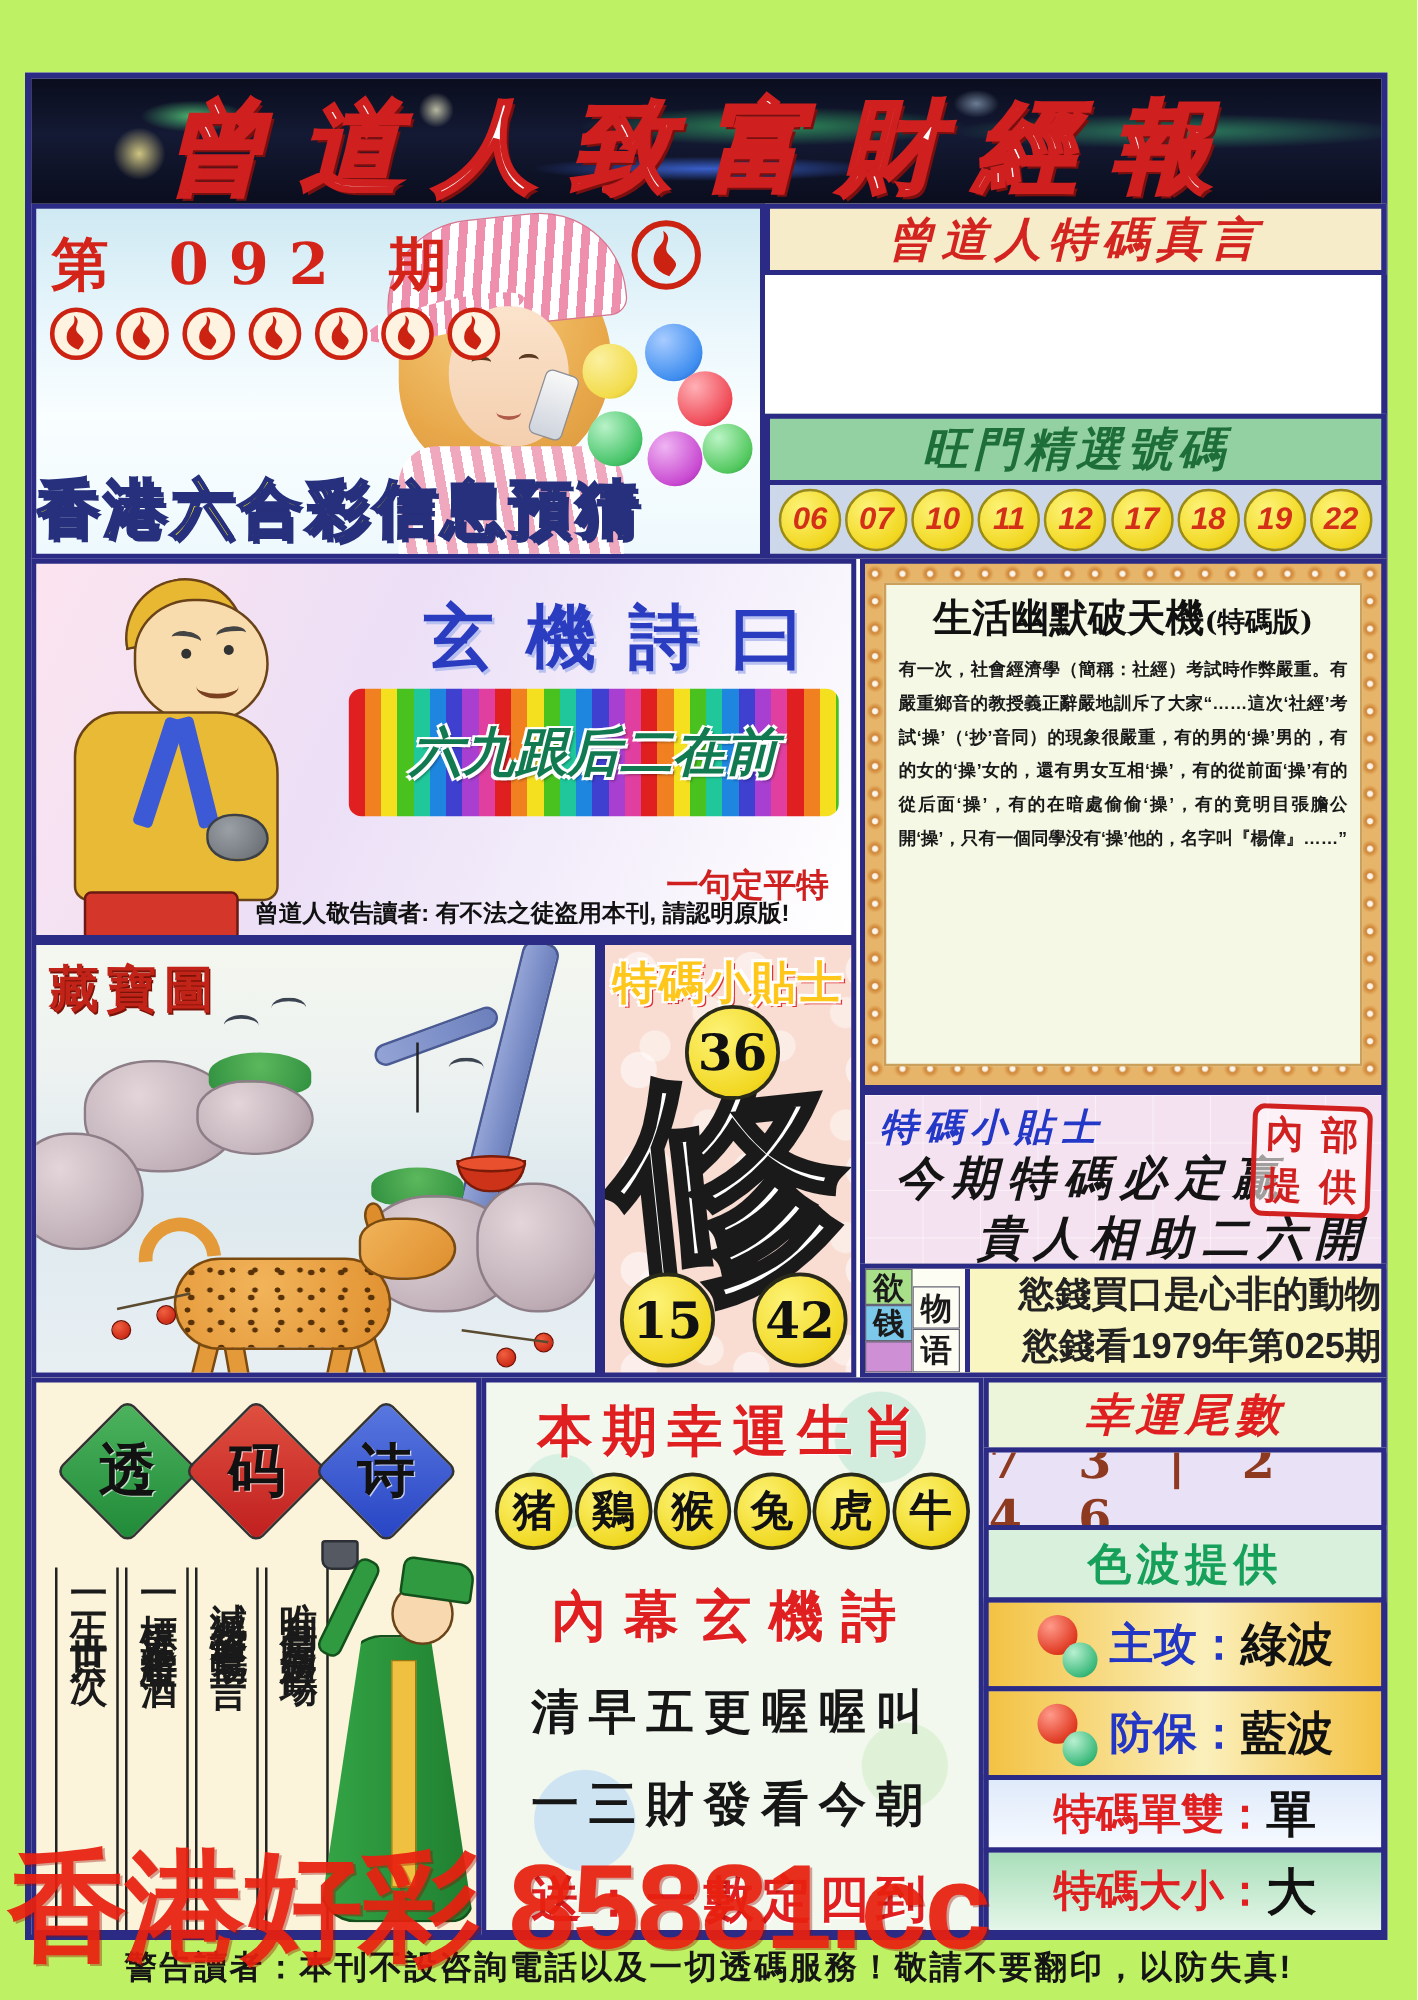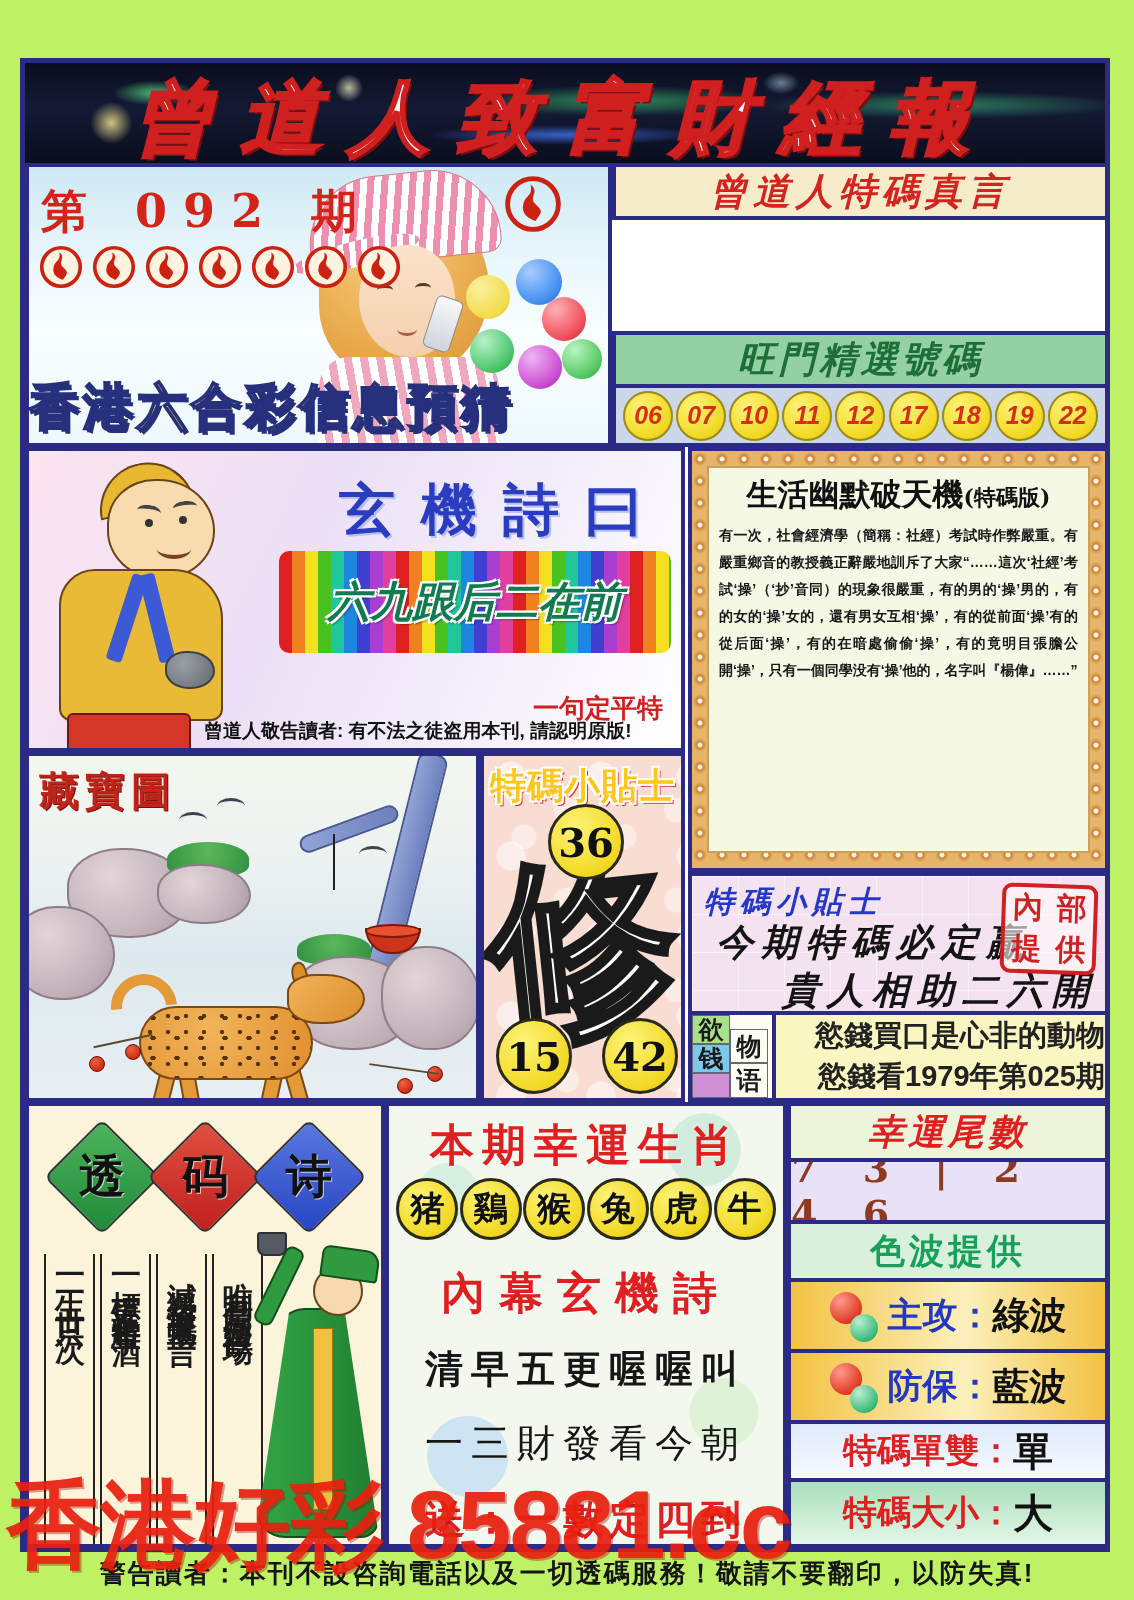--- a/index.html
+++ b/index.html
@@ -211,21 +211,21 @@
   .zo-title{position:absolute;left:0;right:0;top:10px;text-align:center;font-size:44px;font-weight:bold;color:#e02020;
         letter-spacing:8px;white-space:nowrap;text-shadow:1px 1px 0 #fff;}
   .zo-row{position:absolute;left:0;right:0;top:72px;display:flex;justify-content:space-evenly;padding:0 6px;}
   .zo-ball{width:56px;height:56px;border-radius:50%;flex:none;
         background:radial-gradient(circle at 35% 30%,#fdf378,#f0d820 72%,#d8bc0e);border:3px solid #2a2a1a;
         display:flex;align-items:center;justify-content:center;font-size:34px;font-weight:bold;
         font-family:"DejaVu Serif",serif;color:#111;}
   .zo-sub{position:absolute;left:0;right:0;top:158px;text-align:center;font-size:44px;font-weight:bold;color:#e02020;
         letter-spacing:14px;white-space:nowrap;text-shadow:1px 1px 0 #fff;}
   .zo-poem1{position:absolute;left:0;right:0;top:238px;text-align:center;font-size:38px;font-weight:bold;color:#161616;letter-spacing:8px;white-space:nowrap;}
-  .zo-poem2{position:absolute;left:0;right:0;top:312px;text-align:center;font-size:38px;font-weight:normal;color:#161616;letter-spacing:8px;white-space:nowrap;}
+  .zo-poem2{position:absolute;left:0;right:0;top:312px;text-align:center;font-size:38px;font-weight:bold;color:#161616;letter-spacing:8px;white-space:nowrap;}
   .zo-gift{position:absolute;left:0;right:0;top:386px;text-align:center;font-size:40px;font-weight:bold;color:#e02020;letter-spacing:6px;white-space:nowrap;text-shadow:1px 1px 0 #fff;}
 
   
   .rrow{left:762px;width:322px;display:flex;align-items:center;justify-content:center;}
   .r-tail{top:1039px;height:60px;background:#ecf5da;}
   .r-tail span{font-size:36px;font-weight:bold;font-style:italic;color:#e02020;letter-spacing:4px;}
   .r-nums{top:1095px;height:66px;background:#e9e2f6;}
   .r-nums span{font-size:38px;font-weight:bold;color:#8d3a20;letter-spacing:16px;font-family:"DejaVu Serif",serif;}
   .r-wave{top:1157px;height:62px;background:#d9f0dd;}
   .r-wave span{font-size:35px;font-weight:bold;color:#17a05a;letter-spacing:4px;}

